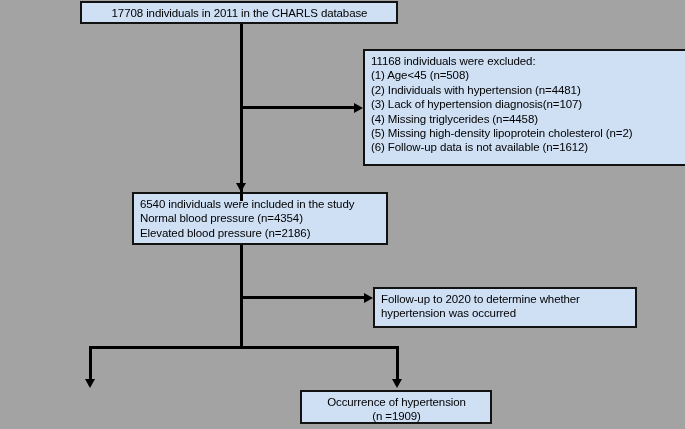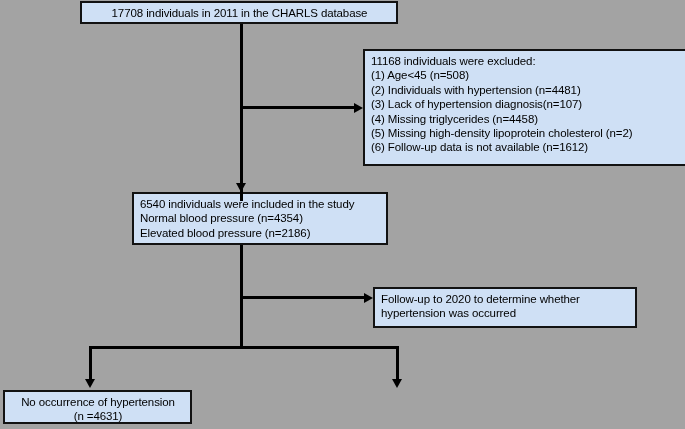--- a/index.html
+++ b/index.html
@@ -76,23 +76,23 @@
 (5) Missing high-density lipoprotein cholesterol (n=2)
 (6) Follow-up data is not available (n=1612)</div>
 
   <div class="box" id="box-included">6540 individuals were included in the study
 Normal blood pressure (n=4354)
 Elevated blood pressure (n=2186)</div>
 
   <div class="box" id="box-followup">Follow-up to 2020 to determine whether
 hypertension was occurred</div>
 
-  <div class="box center" id="box-no-occ">No occurrence of hypertension
-(n =4631)</div>
 
+  <div class="box center" id="box-occ">Occurrence of hypertension
+(n =1909)</div>
 
   <div class="line v-line" style="left:240px; top:24px; height:177px;"></div>
   <div class="arrow-down" style="left:236px; top:183px;"></div>
 
   <div class="line h-line" style="left:240px; top:106px; width:115px;"></div>
   <div class="arrow-right" style="left:354px; top:103px;"></div>
 
   <div class="line v-line" style="left:240px; top:245px; height:104px;"></div>
 
   <div class="line h-line" style="left:240px; top:296px; width:125px;"></div>

